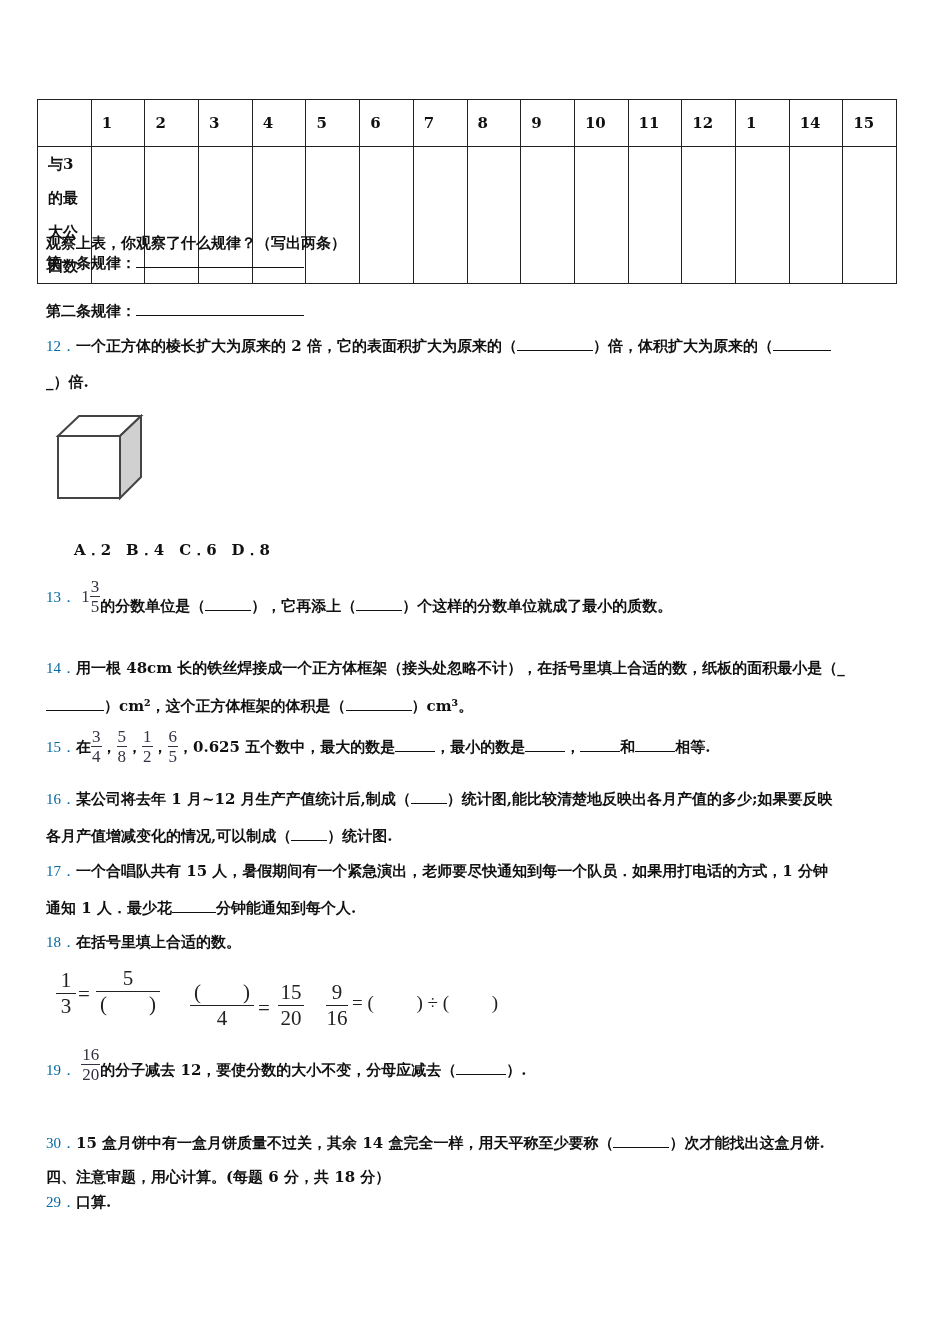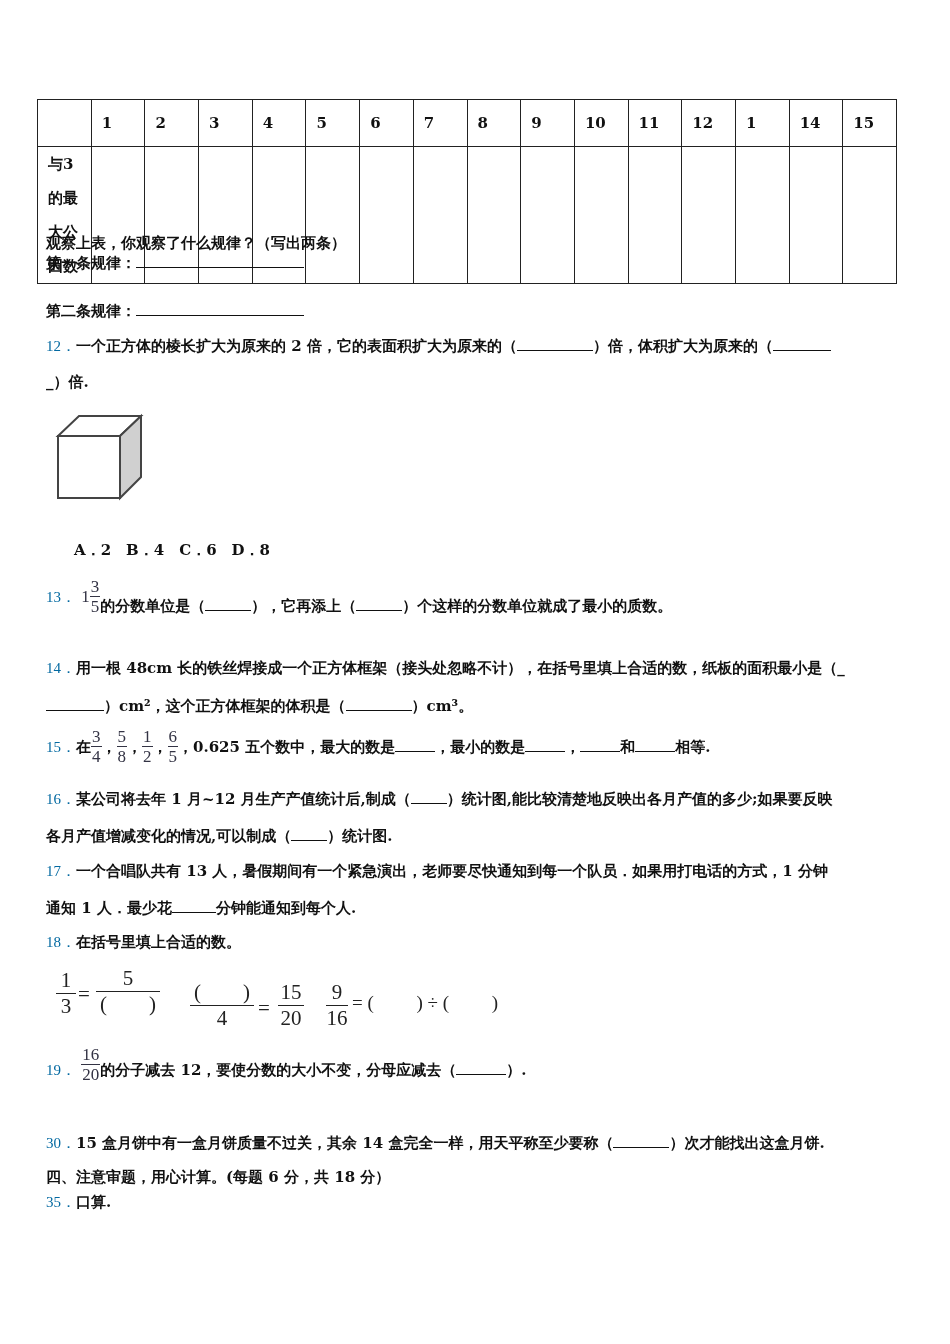--- a/index.html
+++ b/index.html
@@ -123,21 +123,21 @@
 </div>
 
 <div class="line" style="top:789px;">
   <span class="qnum">16．</span><span>某公司将去年 1 月~12 月生产产值统计后,制成（</span><span class="blank" style="width:36px;"></span><span>）统计图,能比较清楚地反映出各月产值的多少;如果要反映</span>
 </div>
 <div class="line" style="top:826px;">
   <span>各月产值增减变化的情况,可以制成（</span><span class="blank" style="width:36px;"></span><span>）统计图.</span>
 </div>
 
 <div class="line" style="top:861px;">
-  <span class="qnum">17．</span><span>一个合唱队共有 13 人，暑假期间有一个紧急演出，老师要尽快通知到每一个队员．如果用打电话的方式，1 分钟</span>
+  <span class="qnum">17．</span><span>一个合唱队共有 15 人，暑假期间有一个紧急演出，老师要尽快通知到每一个队员．如果用打电话的方式，1 分钟</span>
 </div>
 <div class="line" style="top:898px;">
   <span>通知 1 人．最少花</span><span class="blank" style="width:44px;"></span><span>分钟能通知到每个人.</span>
 </div>
 
 <div class="line" style="top:932px;">
   <span class="qnum">18．</span><span>在括号里填上合适的数。</span>
 </div>
 
 <div class="eqfrac" style="left:56px; top:968px; width:20px;">
@@ -176,14 +176,14 @@
   <span class="frac" style="vertical-align:top;"><span class="num">16</span><span class="bar"></span><span class="den">20</span></span><span style="vertical-align:-14px;"><span>的分子减去 12，要使分数的大小不变，分母应减去（</span><span class="blank" style="width:50px;"></span><span>）.</span></span>
 </div>
 
 <div class="line" style="top:1133px;">
   <span class="qnum">30．</span><span>15 盒月饼中有一盒月饼质量不过关，其余 14 盒完全一样，用天平称至少要称（</span><span class="blank" style="width:56px;"></span><span>）次才能找出这盒月饼.</span>
 </div>
 
 <div class="line" style="top:1167px;">四、注意审题，用心计算。(每题 6 分，共 18 分）</div>
 
 <div class="line" style="top:1192px;">
-  <span class="qnum">35．</span><span>口算.</span>
+  <span class="qnum">29．</span><span>口算.</span>
 </div>
 
 </body></html>

